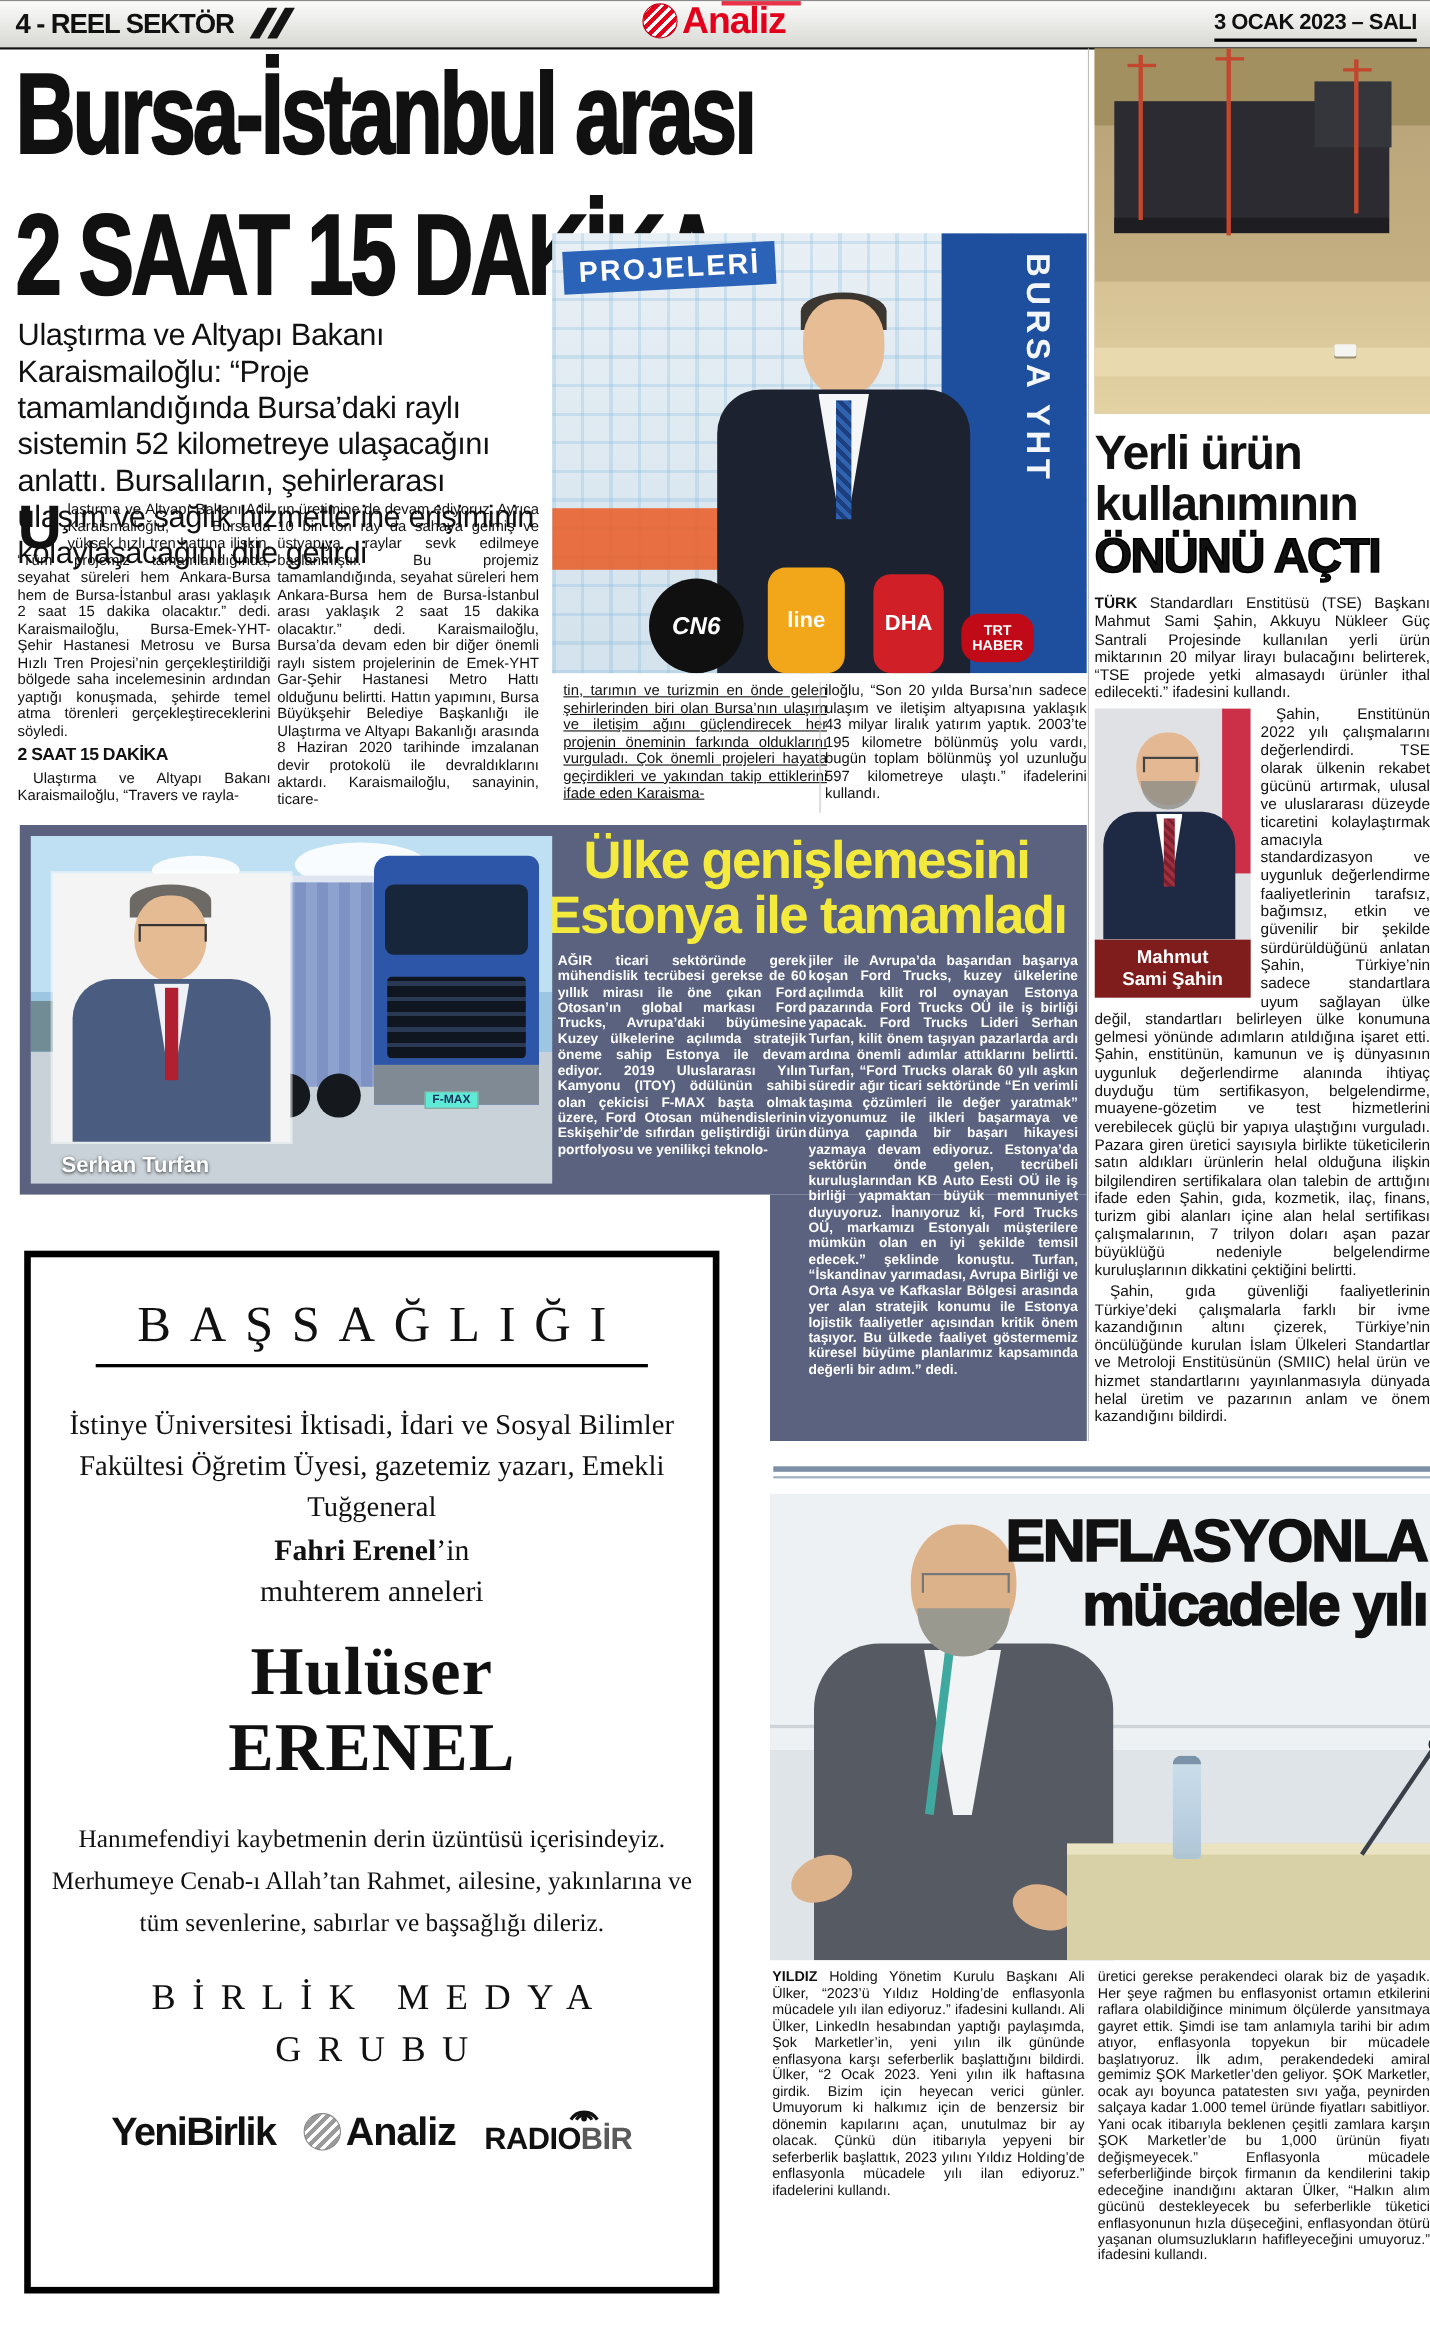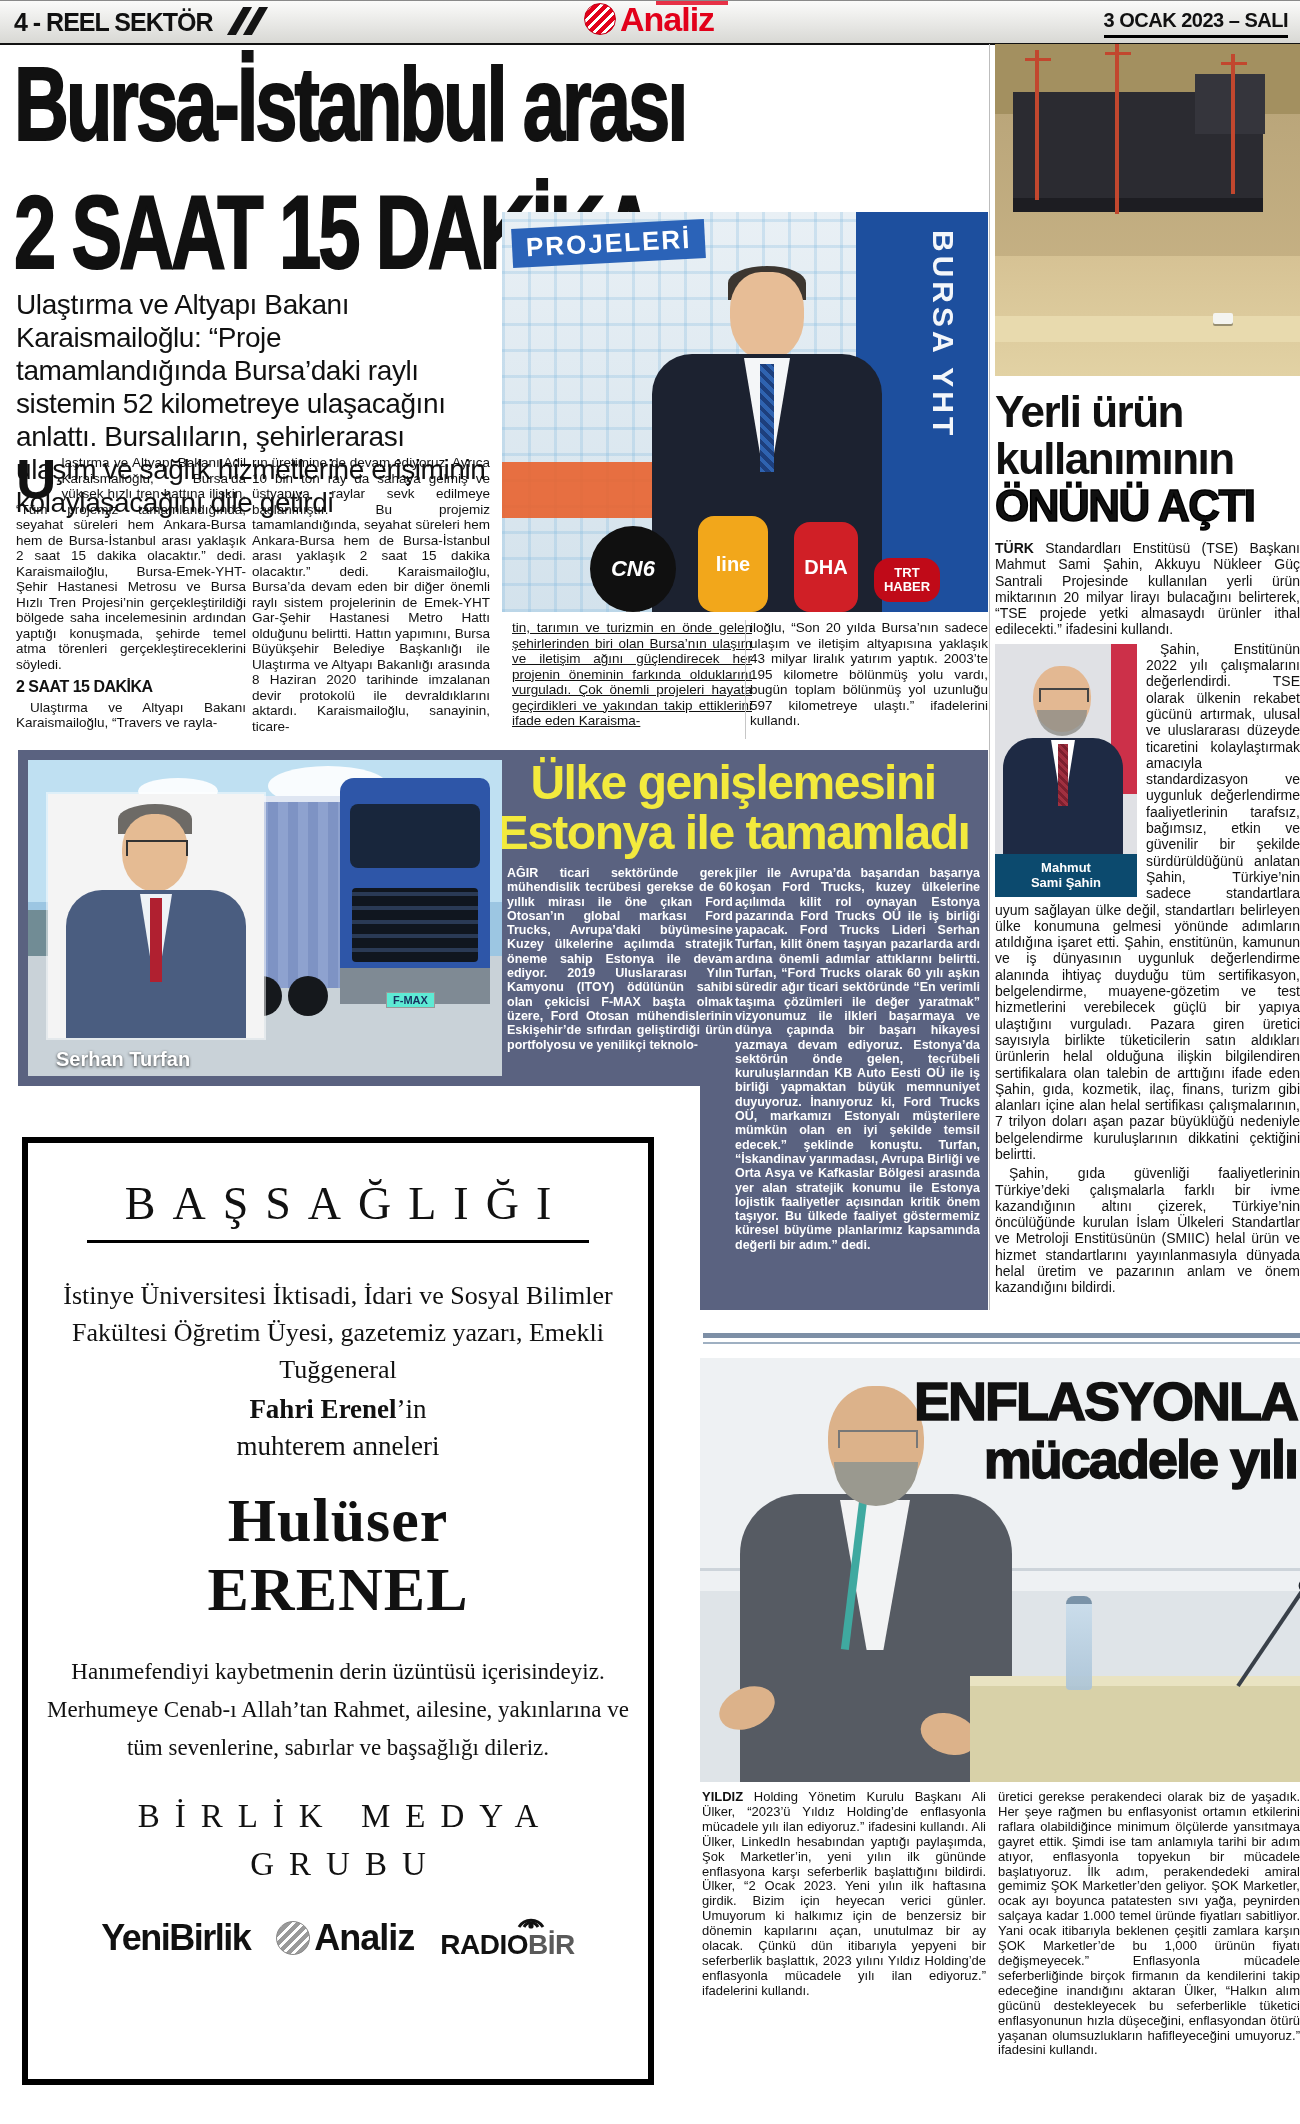--- a/index.html
+++ b/index.html
@@ -86,21 +86,21 @@
   .tse-inset{float:left;width:142px;margin:3px 9px 3px 0;}
   .tse-pic{position:relative;width:142px;height:210px;background:#e0e1e5;overflow:hidden;}
   .flag{position:absolute;right:0;top:0;width:26px;height:150px;background:#c8102e;opacity:.85;}
   .ms-head{position:absolute;left:38px;top:22px;width:58px;height:66px;border-radius:46% 46% 50% 50%;background:#e3b892;}
   .ms-glasses{position:absolute;left:44px;top:44px;width:46px;height:12px;border-top:2px solid #444;
      border-left:2px solid #444;border-right:2px solid #444;}
   .ms-beard{position:absolute;left:42px;top:66px;width:50px;height:26px;border-radius:0 0 26px 26px;background:#8d8d88;opacity:.8;}
   .ms-suit{position:absolute;left:8px;top:94px;width:120px;height:116px;border-radius:30px 30px 0 0;background:#1e2a44;}
   .ms-shirt{position:absolute;left:56px;top:96px;width:24px;height:60px;background:#fff;clip-path:polygon(0 0,100% 0,60% 100%,40% 100%);}
   .ms-tie{position:absolute;left:63px;top:100px;width:10px;height:62px;background:repeating-linear-gradient(45deg,#a03040 0 3px,#7c1f2e 3px 6px);}
-  .tse-caption{background:#0c4a6e;color:#fff;font-weight:700;font-size:13px;text-align:center;
+  .tse-caption{background:#7f1d1d;color:#fff;font-weight:700;font-size:17px;text-align:center;
      line-height:1.2;padding:6px 2px;}
 
   
   .panelA{left:18px;top:750px;width:970px;height:336px;background:#5a6280;}
   .panelB{left:700px;top:1086px;width:288px;height:224px;background:#5a6280;}
   .est-head{left:478px;top:758px;width:510px;text-align:center;color:#f3ea3d;font-weight:700;
      font-size:48px;line-height:50px;letter-spacing:-1.5px;}
   .est-col{color:#fff;font-weight:700;font-size:12.5px;line-height:14.3px;text-align:justify;overflow:hidden;}
   .truck-photo{left:28px;top:760px;width:474px;height:316px;overflow:hidden;background:linear-gradient(#bfe0f2 0 45%,#9cc6e2 45% 62%,#c9d2d8 62% 100%);}
   .cloud{position:absolute;background:#fff;border-radius:50%;opacity:.9;}

